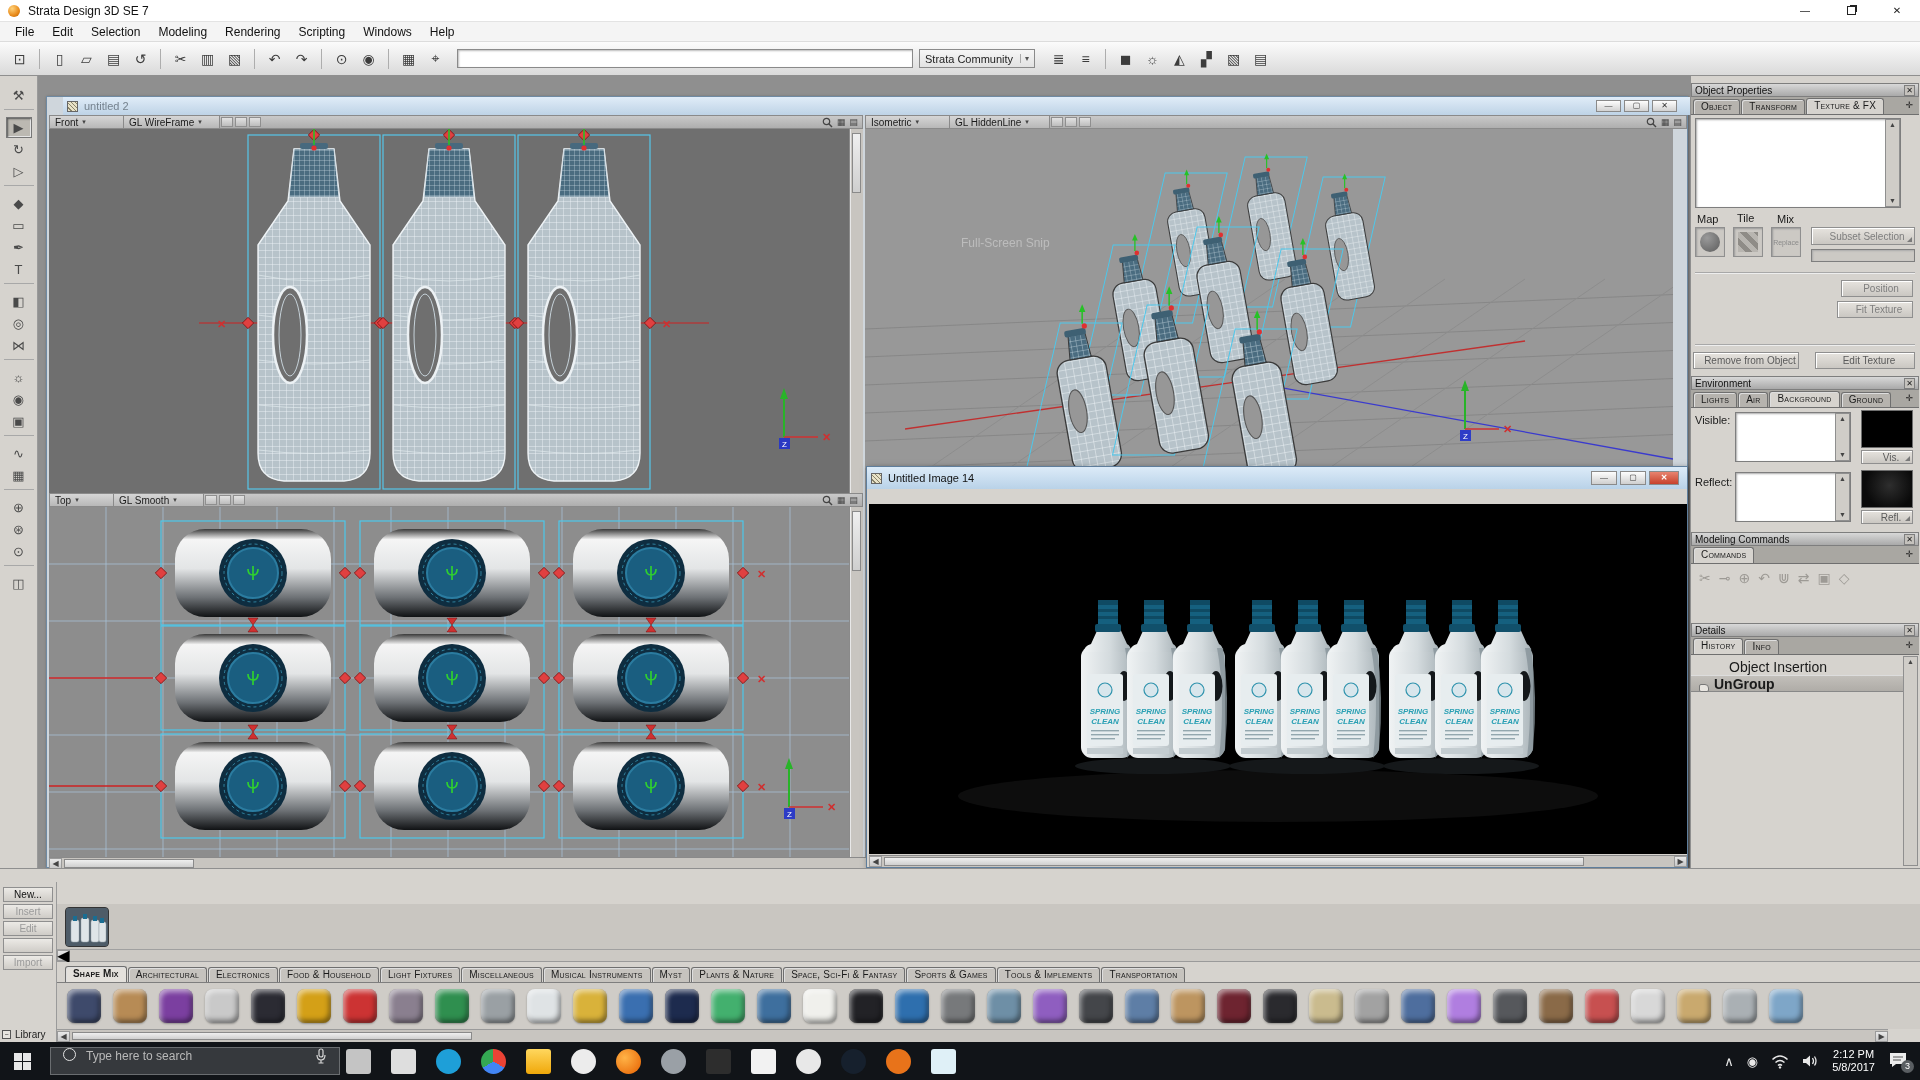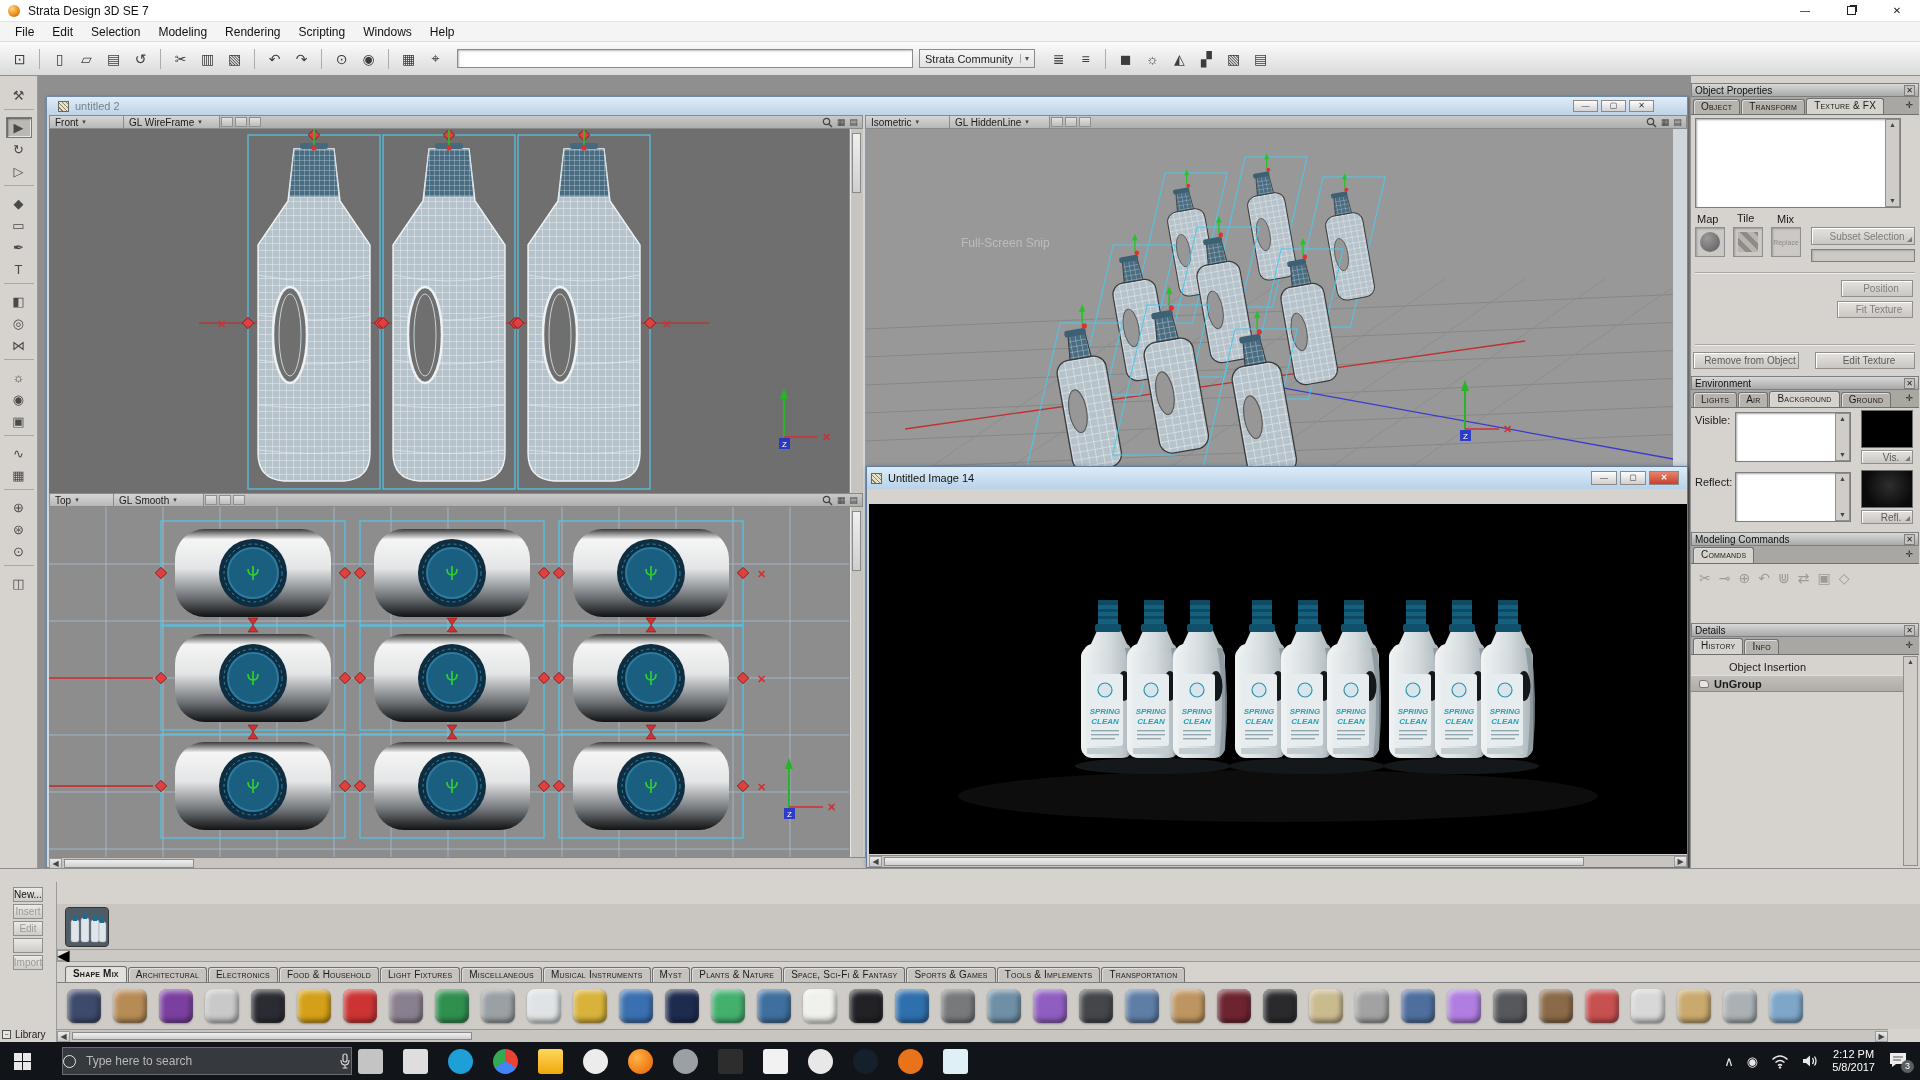--- a/index.html
+++ b/index.html
@@ -33,21 +33,21 @@
 
   
   #palette{left:0;top:76px;width:38px;height:792px;background:#d6d3ce;border-right:1px solid #9a9a9a;padding-top:8px;}
   .ptool{width:26px;height:21px;margin:1px auto;display:flex;align-items:center;justify-content:center;font-size:13px;color:#4a4a4a;}
   .ptool.active{background:#bcb9b2;box-shadow:inset 1px 1px 2px #555,inset -1px -1px 0 #eee;border:1px solid #777;}
   .ptool.sep{height:5px;border:none;border-top:1px solid #a8a8a8;width:30px;margin:3px auto;}
 
   
   #mdi{left:38px;top:76px;width:1652px;height:792px;background:#8f8f8f;}
   #docwin{left:8px;top:20px;width:1642px;height:772px;background:#cfd6dc;border:1px solid #6f8aa3;box-shadow:1px 1px 3px rgba(0,0,0,.4);}
-  #doctitle{left:0;top:0;width:100%;height:18px;background:linear-gradient(#e0ecf8,#bed3e6);display:flex;align-items:center;padding:0 11px;}
+  #doctitle{left:16px;top:0;width:100%;height:18px;background:linear-gradient(#e0ecf8,#bed3e6);display:flex;align-items:center;padding:0 4px;}
   .docico{width:11px;height:11px;margin-right:6px;background:repeating-linear-gradient(45deg,#e8e2c8 0 2px,#8a846a 2px 3px);border:1px solid #666;}
   #doctitle .ttext{font-size:11px;color:#75828e;}
   .mbtns{margin-left:auto;display:flex;margin-right:22px;}
   .mbtn{width:25px;height:12px;margin-left:3px;background:linear-gradient(#fdfdfd,#d2d2d2);border:1px solid #8a8a8a;
     font-size:8px;line-height:10px;text-align:center;color:#333;}
   .vheader{height:14px;background:linear-gradient(#c9c9c9,#aeaeae);border:1px solid #8a8a8a;display:flex;align-items:center;}
   .vcombo{height:100%;display:flex;align-items:center;font-size:10px;color:#1a1a1a;padding:0 5px;border-right:1px solid #8a8a8a;background:linear-gradient(#d6d6d6,#b8b8b8);white-space:nowrap;}
   .vcombo .arr{font-size:7px;margin-left:4px;color:#444;}
   .vtoggle{width:12px;height:10px;margin:0 1px;background:linear-gradient(#e2e2e2,#bdbdbd);border:1px solid #8f8f8f;}
   .vhead-right{margin-left:auto;display:flex;align-items:center;padding-right:2px;}
@@ -82,32 +82,32 @@
   .minisb span{font-size:7px;color:#444;line-height:10px;}
   .plabel{position:absolute;font-size:11px;color:#1a1a1a;}
   .pbtn{position:absolute;background:linear-gradient(#e6e3de,#cac7c2);border:1px solid #8f8f8f;box-shadow:inset 1px 1px 0 #fff;
     font-size:10px;color:#7e7e7e;display:flex;align-items:center;justify-content:center;padding-left:8px;}
   .pbtn.dark{color:#5a5a5a;}
   .fold::after{content:"";position:absolute;right:2px;bottom:2px;border-left:5px solid transparent;border-bottom:5px solid #7a7a7a;}
   .iconbox{position:absolute;width:30px;height:30px;background:#ccc9c4;border:1px solid #8f8f8f;box-shadow:inset 1px 1px 2px #999;display:flex;align-items:center;justify-content:center;}
   .swatch{position:absolute;border:1px solid #6e6e6e;}
   .sepline{position:absolute;height:1px;background:#a8a8a8;box-shadow:0 1px 0 #eee;}
   .cmdico{font-size:14px;color:#9d9a95;margin:0 4px;}
-  .drow{display:flex;align-items:center;height:17px;font-size:11px;color:#1a1a1a;padding-left:8px;}
+  .drow{display:flex;align-items:flex-end;height:17px;font-size:14px;color:#1a1a1a;padding-left:8px;}
   .drow .dico{width:10px;height:8px;border:1px solid #777;background:#e8e5e0;border-radius:2px 4px 2px 2px;margin-right:5px;visibility:hidden;}
   .drow.selected{background:linear-gradient(#c3c0bb,#aeaba6);font-weight:bold;box-shadow:inset 0 1px 0 #ddd,inset 0 -1px 0 #888;}
   .drow.selected .dico{visibility:visible;}
   .drow:not(.selected){padding-left:23px;}
 
   
   #resource{left:0;top:868px;width:1920px;height:174px;background:#d6d3ce;border-top:1px solid #8f8f8f;}
   #reshead{position:absolute;left:0;top:0;width:1920px;height:13px;background:linear-gradient(#e2dfda,#c6c3be);border-bottom:1px solid #9a9a9a;
     font-size:9px;color:#333;padding-left:4px;display:flex;align-items:center;}
   #rescol{position:absolute;left:0;top:13px;width:57px;height:161px;border-right:1px solid #9a9a9a;padding-top:3px;}
-  .rbtn{width:30px;height:15px;margin:2px auto;background:linear-gradient(#eceae6,#cfccc7);border:1px solid #8f8f8f;
+  .rbtn{width:50px;height:15px;margin:2px auto;background:linear-gradient(#eceae6,#cfccc7);border:1px solid #8f8f8f;
     font-size:10px;color:#111;display:flex;align-items:center;justify-content:center;}
   .rbtn.disabled{color:#9a9a9a;}
   #libbar{position:absolute;left:2px;bottom:2px;display:flex;align-items:center;font-size:10px;color:#222;}
   #libbar .libico{width:9px;height:9px;border:1px solid #555;background:#e8e5e0;margin-right:4px;font-size:7px;line-height:7px;text-align:center;color:#333;}
   #restabs{position:absolute;left:57px;top:13px;width:1863px;height:22px;background:linear-gradient(#b9b6b1,#9d9a95);display:flex;align-items:flex-end;padding-left:14px;border-bottom:1px solid #6f6f6f;}
   #restabs .xtab{font-size:11px;}
   #shelf{position:absolute;left:57px;top:35px;width:1863px;height:46px;background:#c9c6c1;border-bottom:1px solid #a0a0a0;}
   #shelf-thumb{position:absolute;left:8px;top:3px;width:44px;height:40px;border-radius:4px;background:#4e5c68;border:1px solid #333;overflow:hidden;}
   #shelfsb{position:absolute;left:57px;top:81px;width:1863px;height:12px;background:#ccc9c4;border-bottom:1px solid #9a9a9a;display:flex;align-items:center;}
   #cattabs{position:absolute;left:57px;top:93px;width:1863px;height:21px;background:#d6d3ce;display:flex;align-items:flex-end;padding-left:8px;border-bottom:1px solid #7e7e7e;}
@@ -115,21 +115,21 @@
   #cattabs .xtab.active{background:#e4e1dc;font-weight:bold;}
   #thumbstrip{position:absolute;left:57px;top:114px;width:1863px;height:46px;background:#cfccc7;display:flex;align-items:center;padding-left:10px;gap:12px;}
   .thumb{width:34px;height:34px;border-radius:8px;flex:0 0 auto;box-shadow:inset 2px 3px 5px rgba(255,255,255,.55),inset -2px -3px 5px rgba(0,0,0,.45),0 1px 2px rgba(0,0,0,.3);}
   #ressb{position:absolute;left:57px;top:160px;width:1831px;height:13px;background:#c8c5c0;border-top:1px solid #9a9a9a;display:flex;align-items:center;font-size:8px;color:#444;}
 
   
   #taskbar{left:0;top:1042px;width:1920px;height:38px;background:#111418;display:flex;align-items:center;}
   #startbtn{width:44px;height:38px;display:flex;align-items:center;justify-content:center;}
   #winlogo{display:grid;grid-template-columns:8px 8px;grid-template-rows:8px 8px;gap:1px;}
   #winlogo div{background:#e8e8e8;}
-  #searchbox{width:290px;height:28px;background:#36393d;border:1px solid #6a6d70;display:flex;align-items:center;padding:0 0;margin-left:18px;}
+  #searchbox{width:290px;height:28px;background:#36393d;border:1px solid #6a6d70;display:flex;align-items:flex-start;padding:0 12px;margin-left:6px;}
   #searchbox .circ{width:13px;height:13px;border:1.5px solid #e4e4e4;border-radius:50%;margin-right:8px;flex:0 0 auto;}
   #searchbox input{flex:1;background:transparent;border:none;outline:none;font-size:12px;color:#d8d8d8;font-family:"Liberation Sans",sans-serif;}
   #searchbox input::placeholder{color:#b9b9b9;}
   #apps{display:flex;align-items:center;margin-left:6px;gap:20px;}
   .app{width:25px;height:25px;}
   .app.circle{border-radius:50%;}
   .app.square{border-radius:3px;}
   #tray{margin-left:auto;display:flex;align-items:center;gap:13px;padding-right:10px;}
   .trayico{color:#e8e8e8;font-size:13px;}
   #clock{color:#fff;font-size:11px;line-height:13px;text-align:center;}

